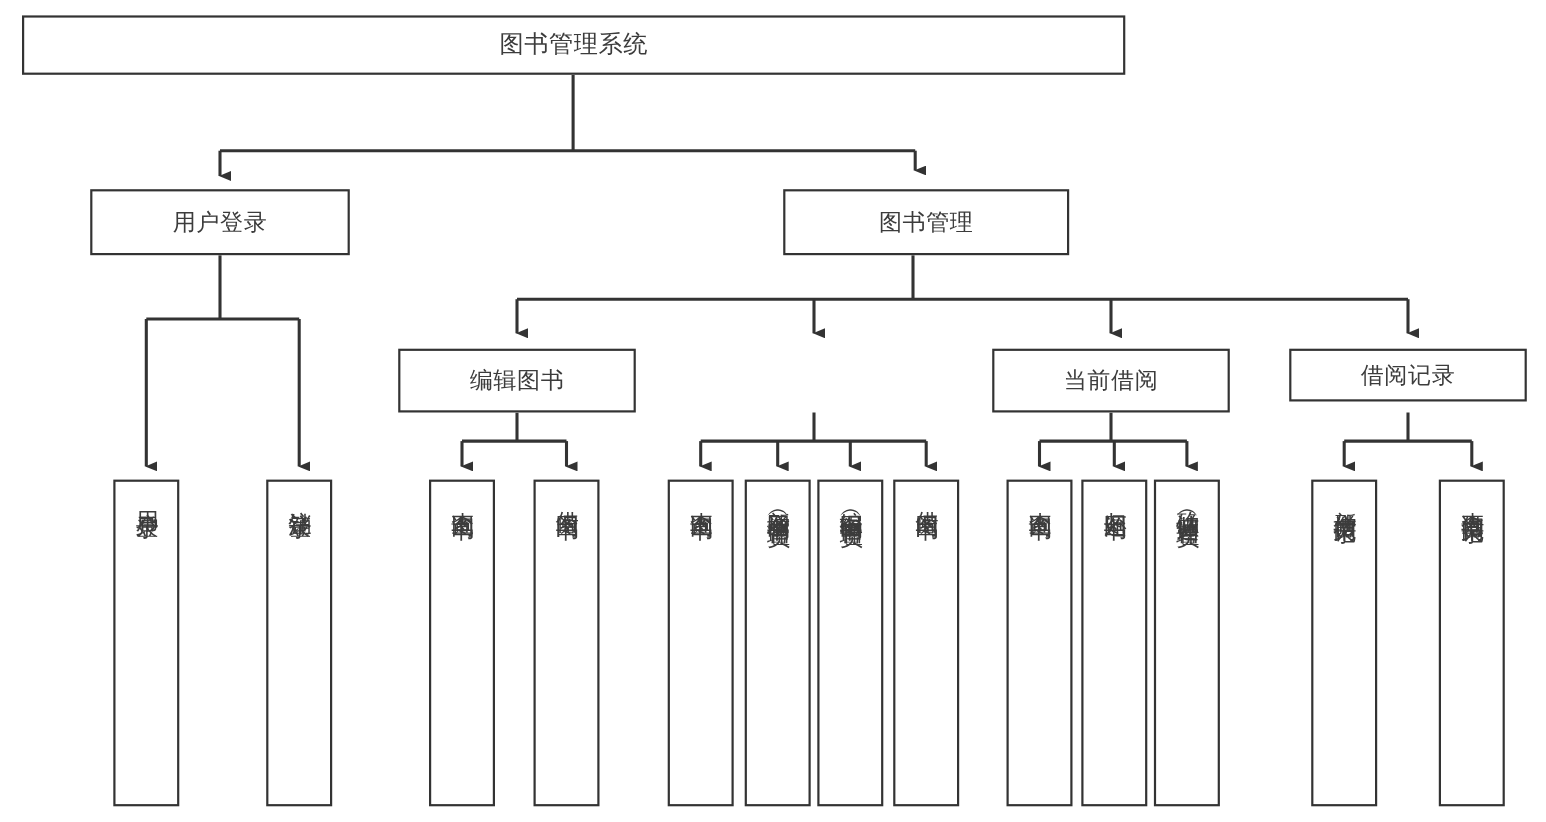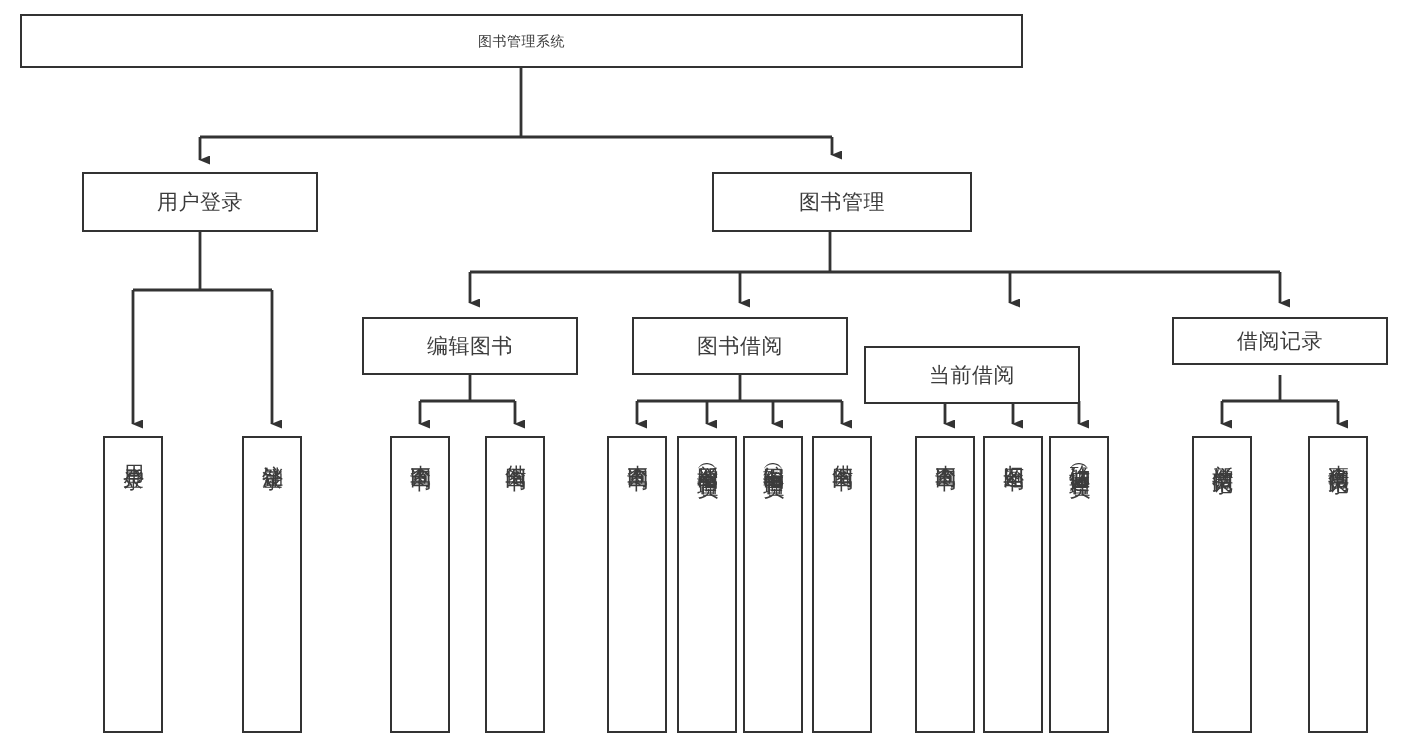--- a/index.html
+++ b/index.html
@@ -51,21 +51,21 @@
     font-size: 21px;
     line-height: 1.22;
     letter-spacing: 2px;
     white-space: normal;
   }
   .node.vertical {
     align-items: flex-start;
     justify-content: center;
     padding-top: 10px;
   }
-  .node.root .label { font-size: 14px; }
+  .node.root .label { font-size: 22px; }
   .node.level1 .label { font-size: 21px; }
   .node.level2 .label { font-size: 21px; }
 
   #watermark {
     position: absolute;
     left: 1185px;
     top: 714px;
     font-size: 19px;
     color: #b9b9b9;
     letter-spacing: 0.5px;
@@ -138,25 +138,22 @@
   </div>
 
   <div class="node level1" style="left:712px; top:172px; width:260px; height:60px;">
     <span class="label">图书管理</span>
   </div>
 
   <div class="node level2" style="left:362px; top:317px; width:216px; height:58px;">
     <span class="label">编辑图书</span>
   </div>
 
-  <div class="node level2" style="left:632px; top:317px; width:216px; height:58px;">
-    <span class="label">图书借阅</span>
-  </div>
-
-  <div class="node level2" style="left:864px; top:317px; width:216px; height:58px;margin-top:29px;">
+
+  <div class="node level2" style="left:902px; top:317px; width:216px; height:58px;">
     <span class="label">当前借阅</span>
   </div>
 
   <div class="node level2" style="left:1172px; top:317px; width:216px; height:48px;">
     <span class="label">借阅记录</span>
   </div>
 
   <div class="node vertical" style="left:103px; top:436px; width:60px; height:297px;">
     <span class="label">用户登录</span>
   </div>

